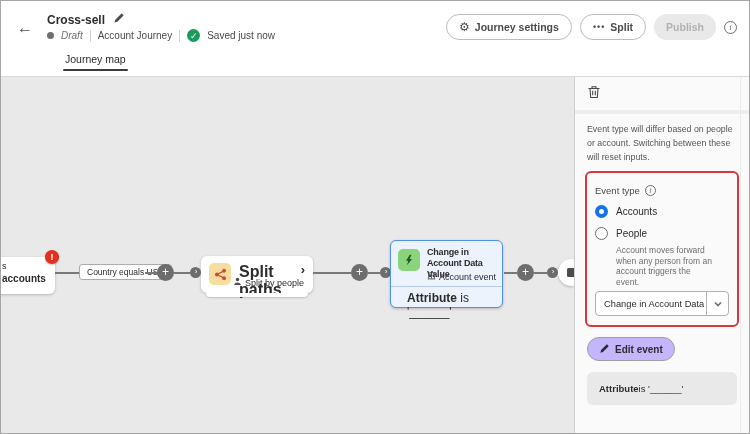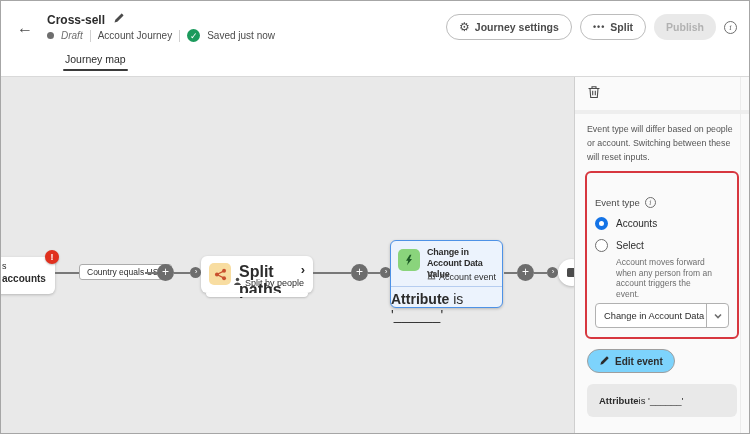--- a/index.html
+++ b/index.html
@@ -54,47 +54,47 @@
   .split-title { left:38px; top:7px; }
   .card-chev { position:absolute; right:8px; top:6px; font-size:13px; font-weight:700; color:#2c2c2c; }
   .node-sub { position:absolute; display:flex; align-items:center; gap:3px; font-size:9px; color:#2c2c2c; }
   .split-sub { left:32px; top:21px; }
 
   .event-card { left:389px; top:163px; width:113px; height:68px; background:#ecf3fd; border:1.5px solid #4e92e6; }
   .event-icon-box { left:7px; top:8px; background:#8ad47c; }
   .event-title { left:36px; top:6px; width:74px; font-size:9px; line-height:11px; letter-spacing:-0.2px; }
   .event-sub { left:36px; top:30px; font-size:9px; }
   .event-divider { position:absolute; left:0; right:0; top:45px; height:1px; background:#b6cdf0; }
-  .event-footer { position:absolute; left:0; top:50px; font-size:14px; color:#2c2c2c; }
+  .event-footer { position:absolute; left:16px; top:50px; font-size:12px; color:#2c2c2c; }
   .event-footer b { font-weight:700; }
 
   .end-node { position:absolute; left:557px; top:182px; width:27px; height:27px; border-radius:50%; background:#fff; box-shadow:0 1px 3px rgba(0,0,0,.22); display:flex; align-items:center; justify-content:center; cursor:pointer; }
   .end-node .sq { width:9px; height:9px; background:#4b4b4b; border-radius:1.5px; }
 
   
   .panel { position:relative; width:175px; height:100%; background:#fafafa; border-left:1px solid #cfcfcf; overflow:hidden; }
   .panel::after { content:""; position:absolute; right:8px; top:0; bottom:0; width:1px; background:#ececec; }
   .panel-heading { margin:12px 12px 0 12px; font-size:10px; font-weight:700; color:#323232; line-height:13px; letter-spacing:-0.2px; }
   .trash-btn { margin:8px 0 0 12px; background:none; border:none; cursor:pointer; display:block; }
   .thick-divider { height:4px; background:#eeeeee; margin-top:8px; }
   .panel-intro { margin:8px 12px 0 12px; font-size:8.8px; color:#555; line-height:14px; }
-  .event-type-group { margin:7px 10px 0 10px; border:2px solid #d7373f; border-radius:6px; padding:24px 8px 9px 8px; }
+  .event-type-group { margin:7px 10px 0 10px; border:2px solid #d7373f; border-radius:6px; padding:12px 8px 9px 8px; }
   .group-label-row { display:flex; align-items:center; gap:5px; font-size:9.5px; color:#4b4b4b; }
   .group-label-row .info-circ { width:11px; height:11px; font-size:7px; }
   .radio-row { display:flex; align-items:center; gap:8px; margin-top:9px; cursor:pointer; }
   .radio { width:13px; height:13px; border-radius:50%; background:#fff; flex:none; }
   .radio.sel { border:4.2px solid #1473e6; }
   .radio.unsel { border:1.5px solid #6e6e6e; }
   .radio-label { font-size:10px; color:#2c2c2c; }
   .radio-helper { margin:5px 16px 0 21px; font-size:8.5px; color:#6e6e6e; line-height:10.5px; }
   .select-label { margin-top:9px; font-size:9px; color:#4b4b4b; }
   .select { margin-top:4px; height:25px; background:#fff; border:1px solid #b1b1b1; border-radius:4px; display:flex; align-items:center; cursor:pointer; }
   .select-value { flex:1; padding-left:8px; font-size:9.3px; color:#2c2c2c; white-space:nowrap; overflow:hidden; }
   .select-chev { width:22px; height:100%; border-left:1px solid #b1b1b1; display:flex; align-items:center; justify-content:center; }
-  .edit-btn { margin:10px 0 0 12px; display:inline-flex; align-items:center; gap:5px; height:24px; padding:0 11px; background:#7dd3fc; border:1.6px solid #9f9f9f; border-radius:13px; font-family:inherit; font-size:10px; font-weight:700; color:#2c2c2c; cursor:pointer; }
+  .edit-btn { margin:10px 0 0 12px; display:inline-flex; align-items:center; gap:5px; height:24px; padding:0 11px; background:#c4b5fd; border:1.6px solid #9f9f9f; border-radius:13px; font-family:inherit; font-size:10px; font-weight:700; color:#2c2c2c; cursor:pointer; }
   .attr-box { margin:11px 12px 0 12px; height:33px; background:#e9e9e9; border-radius:6px; display:flex; align-items:center; padding-left:12px; font-size:9.5px; color:#2c2c2c; }
   .attr-box b { font-weight:700; }
 </style>
 </head>
 <body>
 
 <div class="app">
 
   <div class="header">
     <button class="back-btn">←</button>
@@ -224,21 +224,21 @@
         <div class="group-label-row">
           <span>Event type</span>
           <span class="info-circ">i</span>
         </div>
         <label class="radio-row">
           <span class="radio sel"></span>
           <span class="radio-label">Accounts</span>
         </label>
         <label class="radio-row">
           <span class="radio unsel"></span>
-          <span class="radio-label">Select</span>
+          <span class="radio-label">People</span>
         </label>
         <p class="radio-helper">Account moves forward when any person from an account triggers the event.</p>
         <div class="select">
           <span class="select-value">Change in Account Data Value</span>
           <span class="select-chev">
             <svg width="10" height="10" viewBox="0 0 10 10" fill="none" stroke="#6e6e6e" stroke-width="1.6">
                 <path d="M2 3.5l3 3 3-3"></path>
               </svg>
           </span>
         </div>

